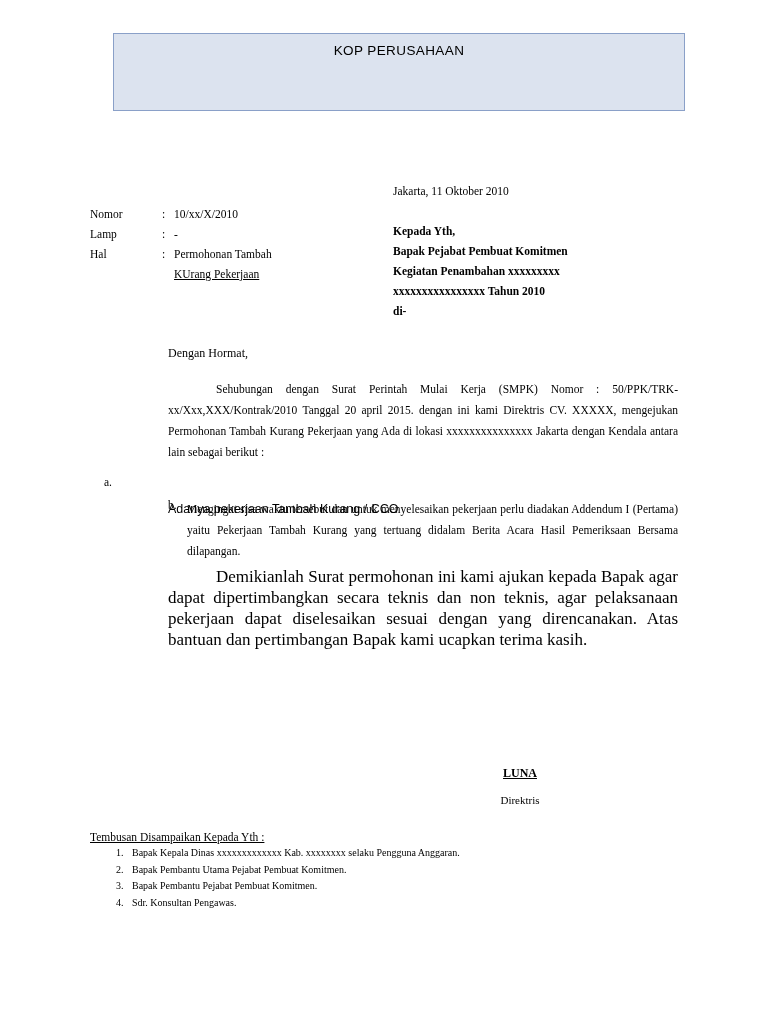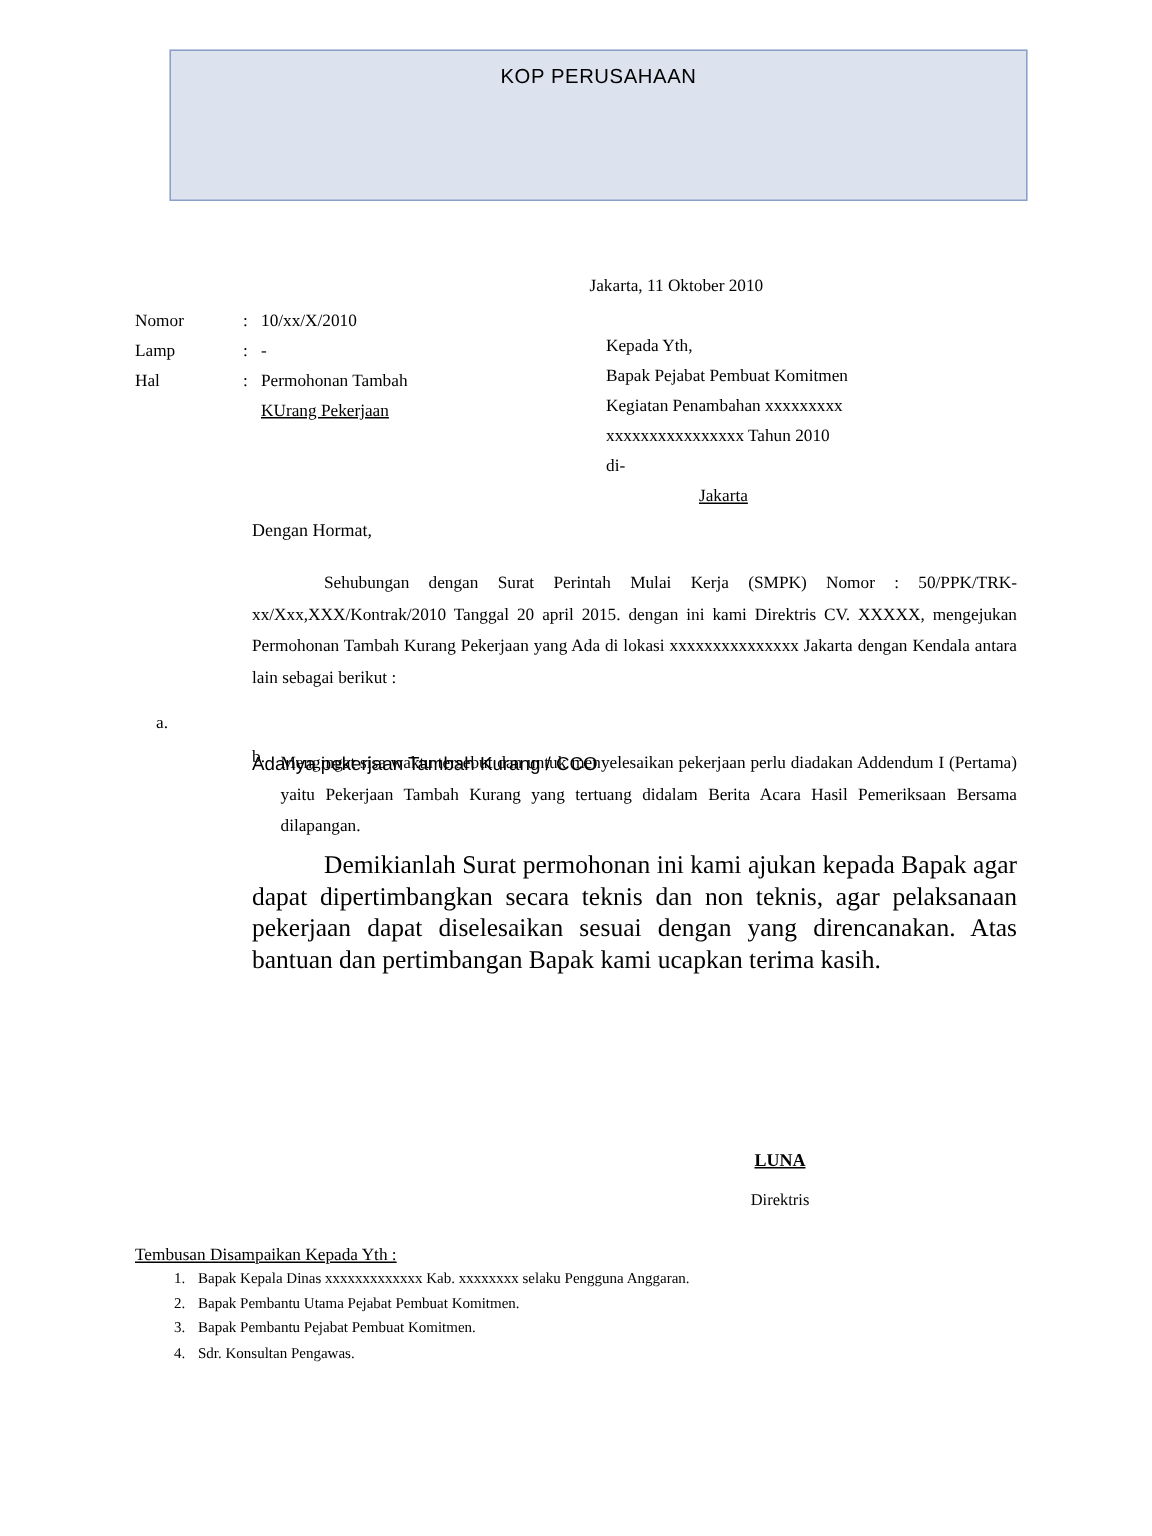--- a/index.html
+++ b/index.html
@@ -21,21 +21,21 @@
     height: 1024px;
     box-sizing: border-box;
   }
 
   
   .letterhead {
     position: absolute;
     left: 113px;
     top: 33px;
     width: 572px;
-    height: 101px;
+    height: 78px;
     border: 1px solid #8aa0c8;
     background: #dce3ef;
     box-sizing: border-box;
   }
   .letterhead-title {
     text-align: center;
     font-family: "Liberation Sans", sans-serif;
     font-size: 13.5px;
     letter-spacing: .4px;
     padding-top: 9px;
@@ -72,24 +72,25 @@
   }
   .meta-underline {
     text-decoration: underline;
     display: inline-block;
     margin-left: 84px;
   }
 
   
   .addressee {
     position: absolute;
-    left: 404px;
+    left: 393px;
     top: 221px;
     font-size: 11.5px;
     line-height: 20px;
+    font-weight: bold;
   }
   .addressee .city {
     text-decoration: underline;
     display: inline-block;
     margin-left: 62px;
   }
 
   
   .salutation {
     position: absolute;
@@ -244,23 +245,20 @@
       <span class="meta-underline">KUrang Pekerjaan</span>
     </div>
   </div>
 
   <div class="addressee">
     <div>Kepada Yth,</div>
     <div>Bapak Pejabat Pembuat Komitmen</div>
     <div>Kegiatan Penambahan xxxxxxxxx</div>
     <div>xxxxxxxxxxxxxxxx  Tahun 2010</div>
     <div>di-</div>
-    <div>
-      <span class="city">Jakarta</span>
-    </div>
   </div>
 
   <div class="salutation">Dengan Hormat,</div>
 
   <div class="para1">Sehubungan dengan Surat Perintah Mulai Kerja (SMPK) Nomor : 50/PPK/TRK-xx/Xxx,XXX/Kontrak/2010 Tanggal 20 april 2015.  dengan ini  kami Direktris  CV. XXXXX, mengejukan Permohonan Tambah Kurang Pekerjaan yang Ada di lokasi  xxxxxxxxxxxxxxx Jakarta dengan Kendala antara lain sebagai berikut :</div>
 
   <div class="item-a-marker">a.</div>
   <div class="item-a-text">Adanya pekerjaan Tambah Kurang / CCO</div>
 
   <div class="item-b-marker">b.</div>

